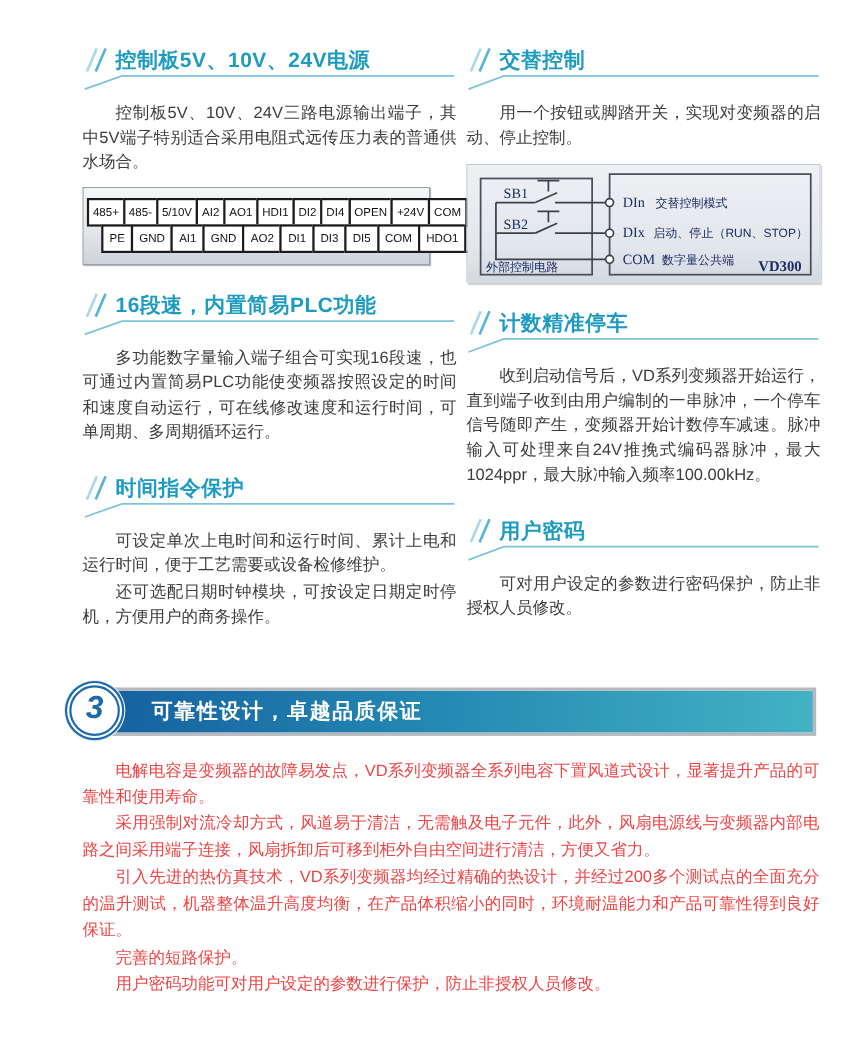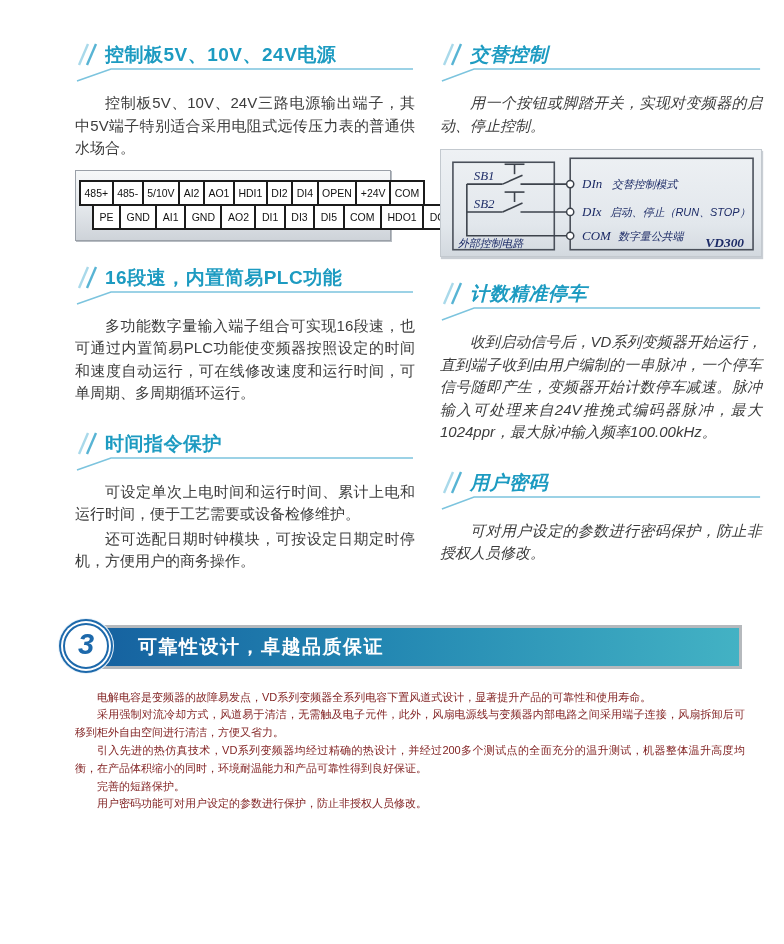--- a/index.html
+++ b/index.html
@@ -5,24 +5,24 @@
   * { margin:0; padding:0; box-sizing:border-box; }
   html,body { background:#ffffff; }
   body {
     width:784px; height:944px; overflow:hidden;
     font-family:"Liberation Sans", sans-serif;
     color:#3c3c3c;
   }
   .page { position:relative; width:784px; height:944px; background:#fff; }
 
   
-  .columns { display:flex; padding:40px 22px 0 75px; gap:25px; }
+  .columns { display:flex; padding:40px 22px 0 75px; gap:9px; }
   .col { display:flex; flex-direction:column; }
   .col-left  { width:340px; }
-  .col-right { width:322px;font-style:italic; }
+  .col-right { width:322px; }
 
   .section { margin-bottom:22px; }
 
   .sec-header { position:relative; padding:2px 0 14px 30px; margin-bottom:10px; }
   .slashes { position:absolute; left:2px; top:2px; width:22px; height:24px; }
   .sec-title {
     color:#1d9bc1; font-weight:bold; font-size:19px; letter-spacing:0.5px;
     white-space:nowrap;
   }
   .underline { position:absolute; left:0; bottom:0; width:100%; height:16px; display:block; }
@@ -78,22 +78,22 @@
     border:2px solid #1d69ab;
     box-shadow:0 0 0 2px #fff, 0 0 0 4px #1d69ab, 0 0 0 5px #e8f2fa;
     display:flex; align-items:center; justify-content:center;
   }
   .banner-num { color:#1d69ab; font-size:29px; font-weight:bold; font-style:italic; transform:translateY(-1px); }
   .banner-title { color:#ffffff; font-size:19px; font-weight:bold; letter-spacing:1.5px; white-space:nowrap; }
 
   
   .reliability { margin:20px 40px 0 75px; width:670px; }
   .reliability p {
-    font-size:11px; line-height:1.62; text-indent:2em; text-align:justify;
-    color:#7f1d1d;
+    font-size:15px; line-height:1.62; text-indent:2em; text-align:justify;
+    color:#ef4444;
   }
 </style>
 </head>
 <body>
 
 <div class="page">
 
   <div class="columns">
 
     <div class="col col-left">

